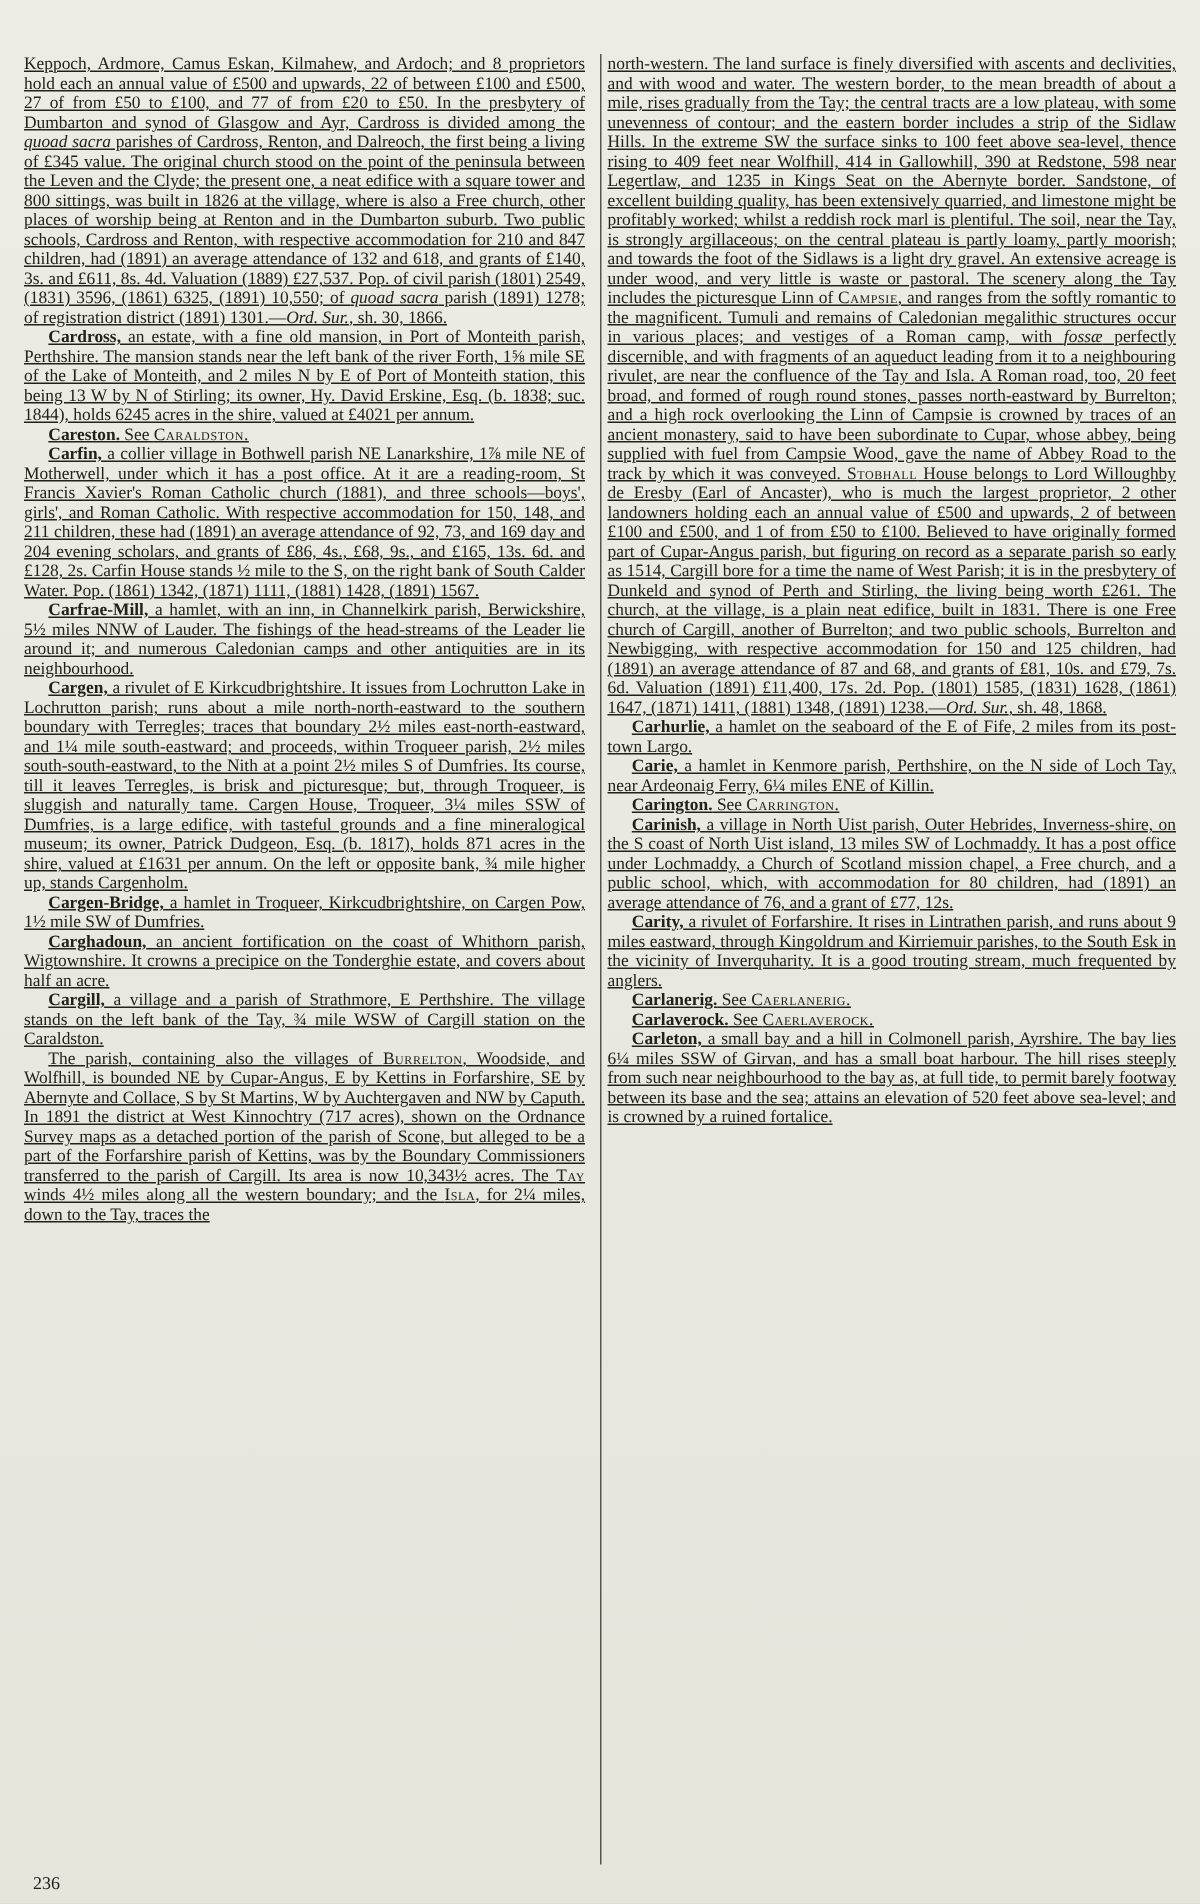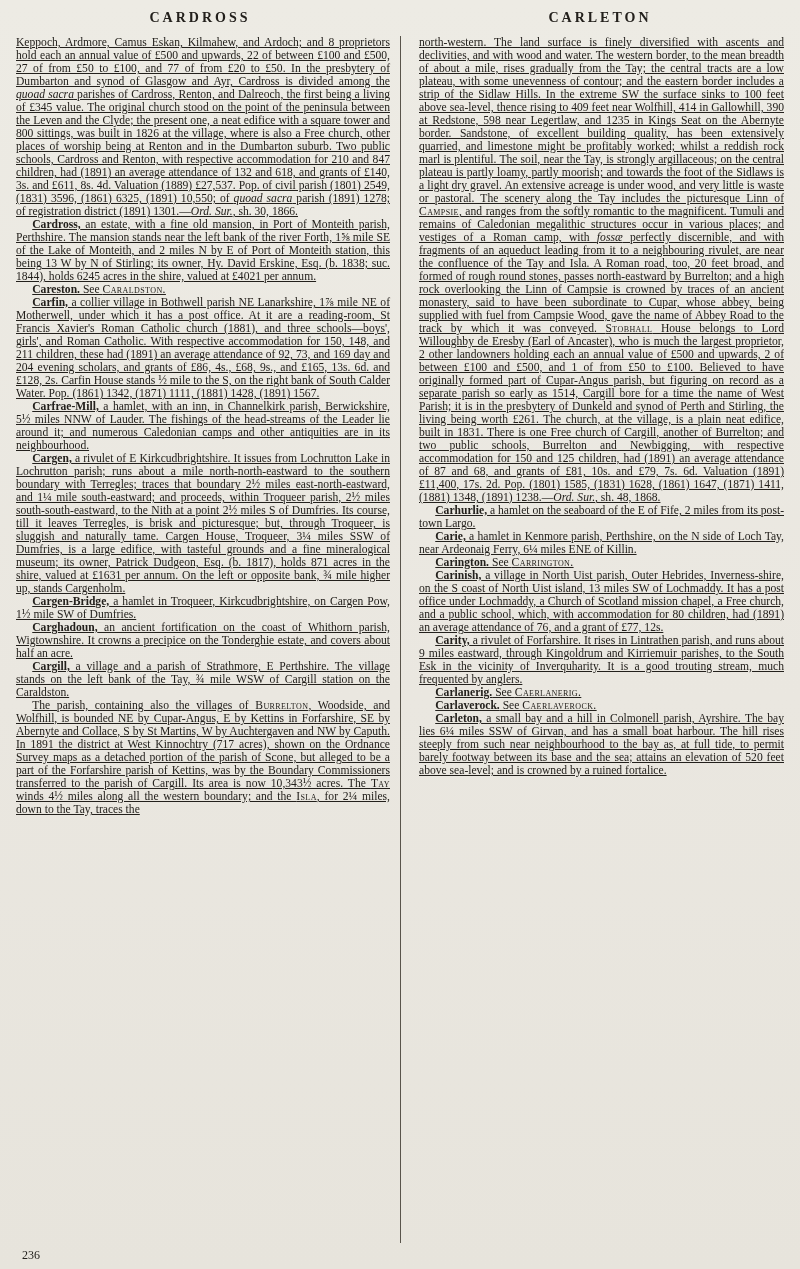--- a/index.html
+++ b/index.html
@@ -35,41 +35,37 @@
   .col {
     width: 50%;
     box-sizing: border-box;
     text-align: justify;
     font-size: 11.6px;
     line-height: 13.0px;
     overflow: hidden;
     text-decoration: underline;
   }
   .col-left  { padding-right: 10px; }
-  .col-right { border-left: 1px solid #59544b; padding-left: 18px; }
+  .col-right { border-left: 1px solid #59544b; padding-left: 4px; }
   .par { margin: 0; text-indent: 1.4em; }
   .par.no-indent { text-indent: 0; }
   .b  { font-weight: bold; }
   .i  { font-style: italic; }
   .sc { font-variant: small-caps; letter-spacing: 0.4px; }
   .page-number {
     position: absolute;
     left: 22px; bottom: 6px;
     font-size: 12px;
   }
 </style>
 </head>
 <body>
 
 <div class="page">
 
-  <div class="running-heads">
-    <div class="head">CARDROSS</div>
-    <div class="head">CARLETON</div>
-  </div>
 
   <div class="columns">
     <div class="col col-left">
         <p class="par no-indent"><span>Keppoch, Ardmore, Camus Eskan, Kilmahew, and Ardoch; and 8 proprietors hold each an annual value of £500 and upwards, 22 of between £100 and £500, 27 of from £50 to £100, and 77 of from £20 to £50. In the presbytery of Dumbarton and synod of Glasgow and Ayr, Cardross is divided among the </span><span class="i">quoad sacra</span><span> parishes of Cardross, Renton, and Dalreoch, the first being a living of £345 value. The original church stood on the point of the peninsula between the Leven and the Clyde; the present one, a neat edifice with a square tower and 800 sittings, was built in 1826 at the village, where is also a Free church, other places of worship being at Renton and in the Dumbarton suburb. Two public schools, Cardross and Renton, with respective accommodation for 210 and 847 children, had (1891) an average attendance of 132 and 618, and grants of £140, 3s. and £611, 8s. 4d. Valuation (1889) £27,537. Pop. of civil parish (1801) 2549, (1831) 3596, (1861) 6325, (1891) 10,550; of </span><span class="i">quoad sacra</span><span> parish (1891) 1278; of registration district (1891) 1301.—</span><span class="i">Ord. Sur.</span><span>, sh. 30, 1866.</span></p>
         <p class="par"><span class="b">Cardross,</span><span> an estate, with a fine old mansion, in Port of Monteith parish, Perthshire. The mansion stands near the left bank of the river Forth, 1⅝ mile SE of the Lake of Monteith, and 2 miles N by E of Port of Monteith station, this being 13 W by N of Stirling; its owner, Hy. David Erskine, Esq. (b. 1838; suc. 1844), holds 6245 acres in the shire, valued at £4021 per annum.</span></p>
         <p class="par"><span class="b">Careston.</span><span> See </span><span class="sc">Caraldston.</span></p>
         <p class="par"><span class="b">Carfin,</span><span> a collier village in Bothwell parish NE Lanarkshire, 1⅞ mile NE of Motherwell, under which it has a post office. At it are a reading-room, St Francis Xavier's Roman Catholic church (1881), and three schools—boys', girls', and Roman Catholic. With respective accommodation for 150, 148, and 211 children, these had (1891) an average attendance of 92, 73, and 169 day and 204 evening scholars, and grants of £86, 4s., £68, 9s., and £165, 13s. 6d. and £128, 2s. Carfin House stands ½ mile to the S, on the right bank of South Calder Water. Pop. (1861) 1342, (1871) 1111, (1881) 1428, (1891) 1567.</span></p>
         <p class="par"><span class="b">Carfrae-Mill,</span><span> a hamlet, with an inn, in Channelkirk parish, Berwickshire, 5½ miles NNW of Lauder. The fishings of the head-streams of the Leader lie around it; and numerous Caledonian camps and other antiquities are in its neighbourhood.</span></p>
         <p class="par"><span class="b">Cargen,</span><span> a rivulet of E Kirkcudbrightshire. It issues from Lochrutton Lake in Lochrutton parish; runs about a mile north-north-eastward to the southern boundary with Terregles; traces that boundary 2½ miles east-north-eastward, and 1¼ mile south-eastward; and proceeds, within Troqueer parish, 2½ miles south-south-eastward, to the Nith at a point 2½ miles S of Dumfries. Its course, till it leaves Terregles, is brisk and picturesque; but, through Troqueer, is sluggish and naturally tame. Cargen House, Troqueer, 3¼ miles SSW of Dumfries, is a large edifice, with tasteful grounds and a fine mineralogical museum; its owner, Patrick Dudgeon, Esq. (b. 1817), holds 871 acres in the shire, valued at £1631 per annum. On the left or opposite bank, ¾ mile higher up, stands Cargenholm.</span></p>
         <p class="par"><span class="b">Cargen-Bridge,</span><span> a hamlet in Troqueer, Kirkcudbrightshire, on Cargen Pow, 1½ mile SW of Dumfries.</span></p>

